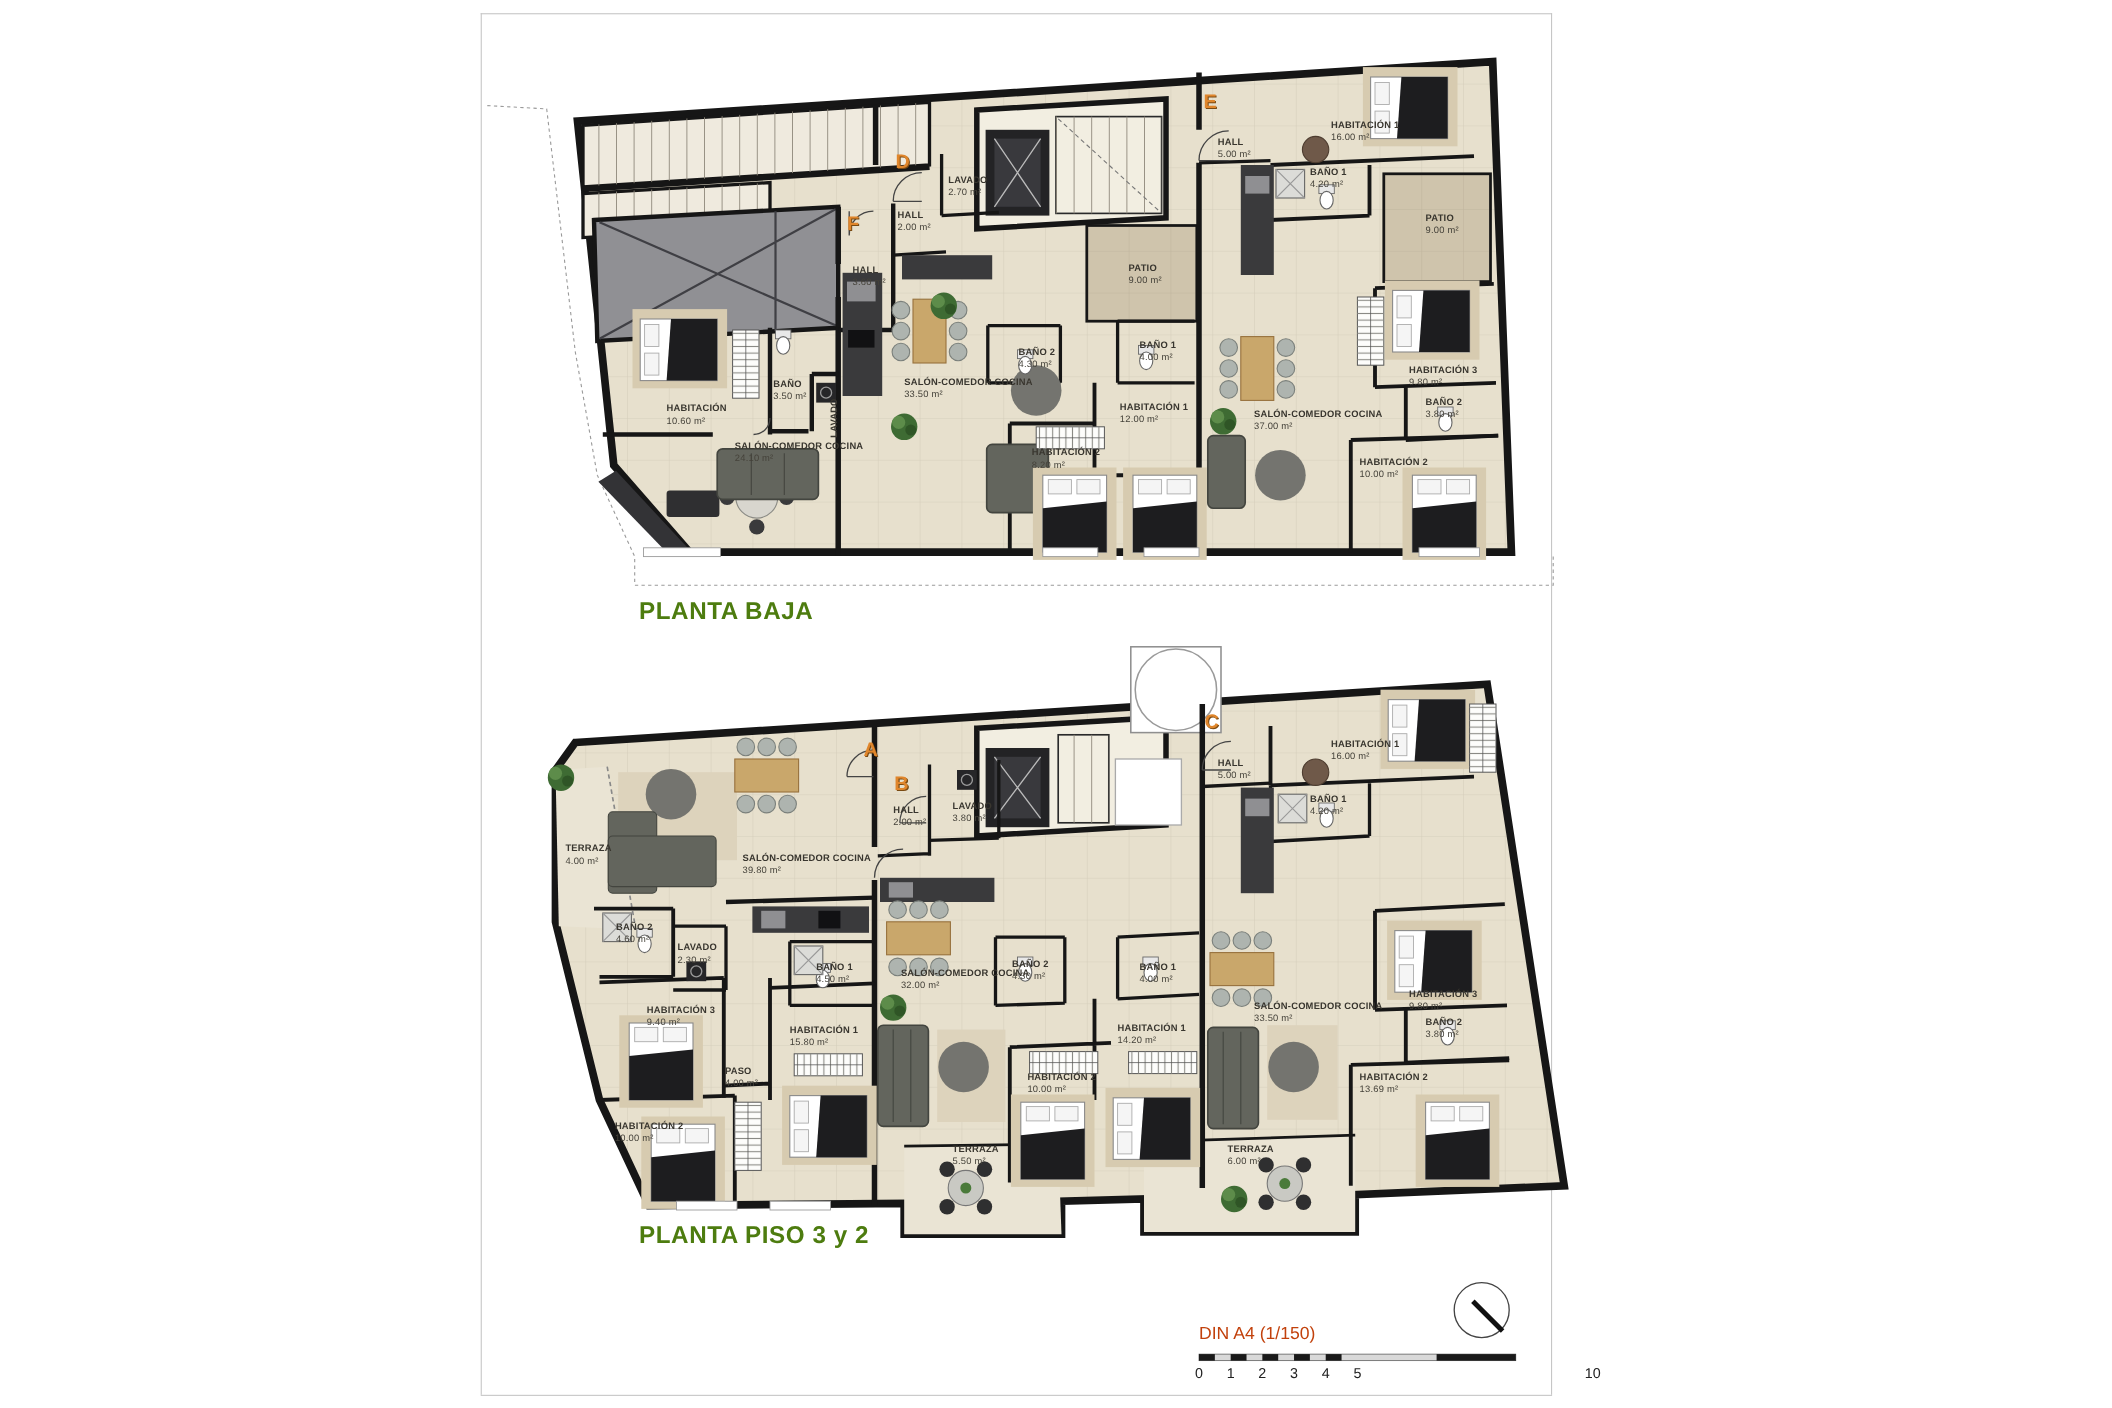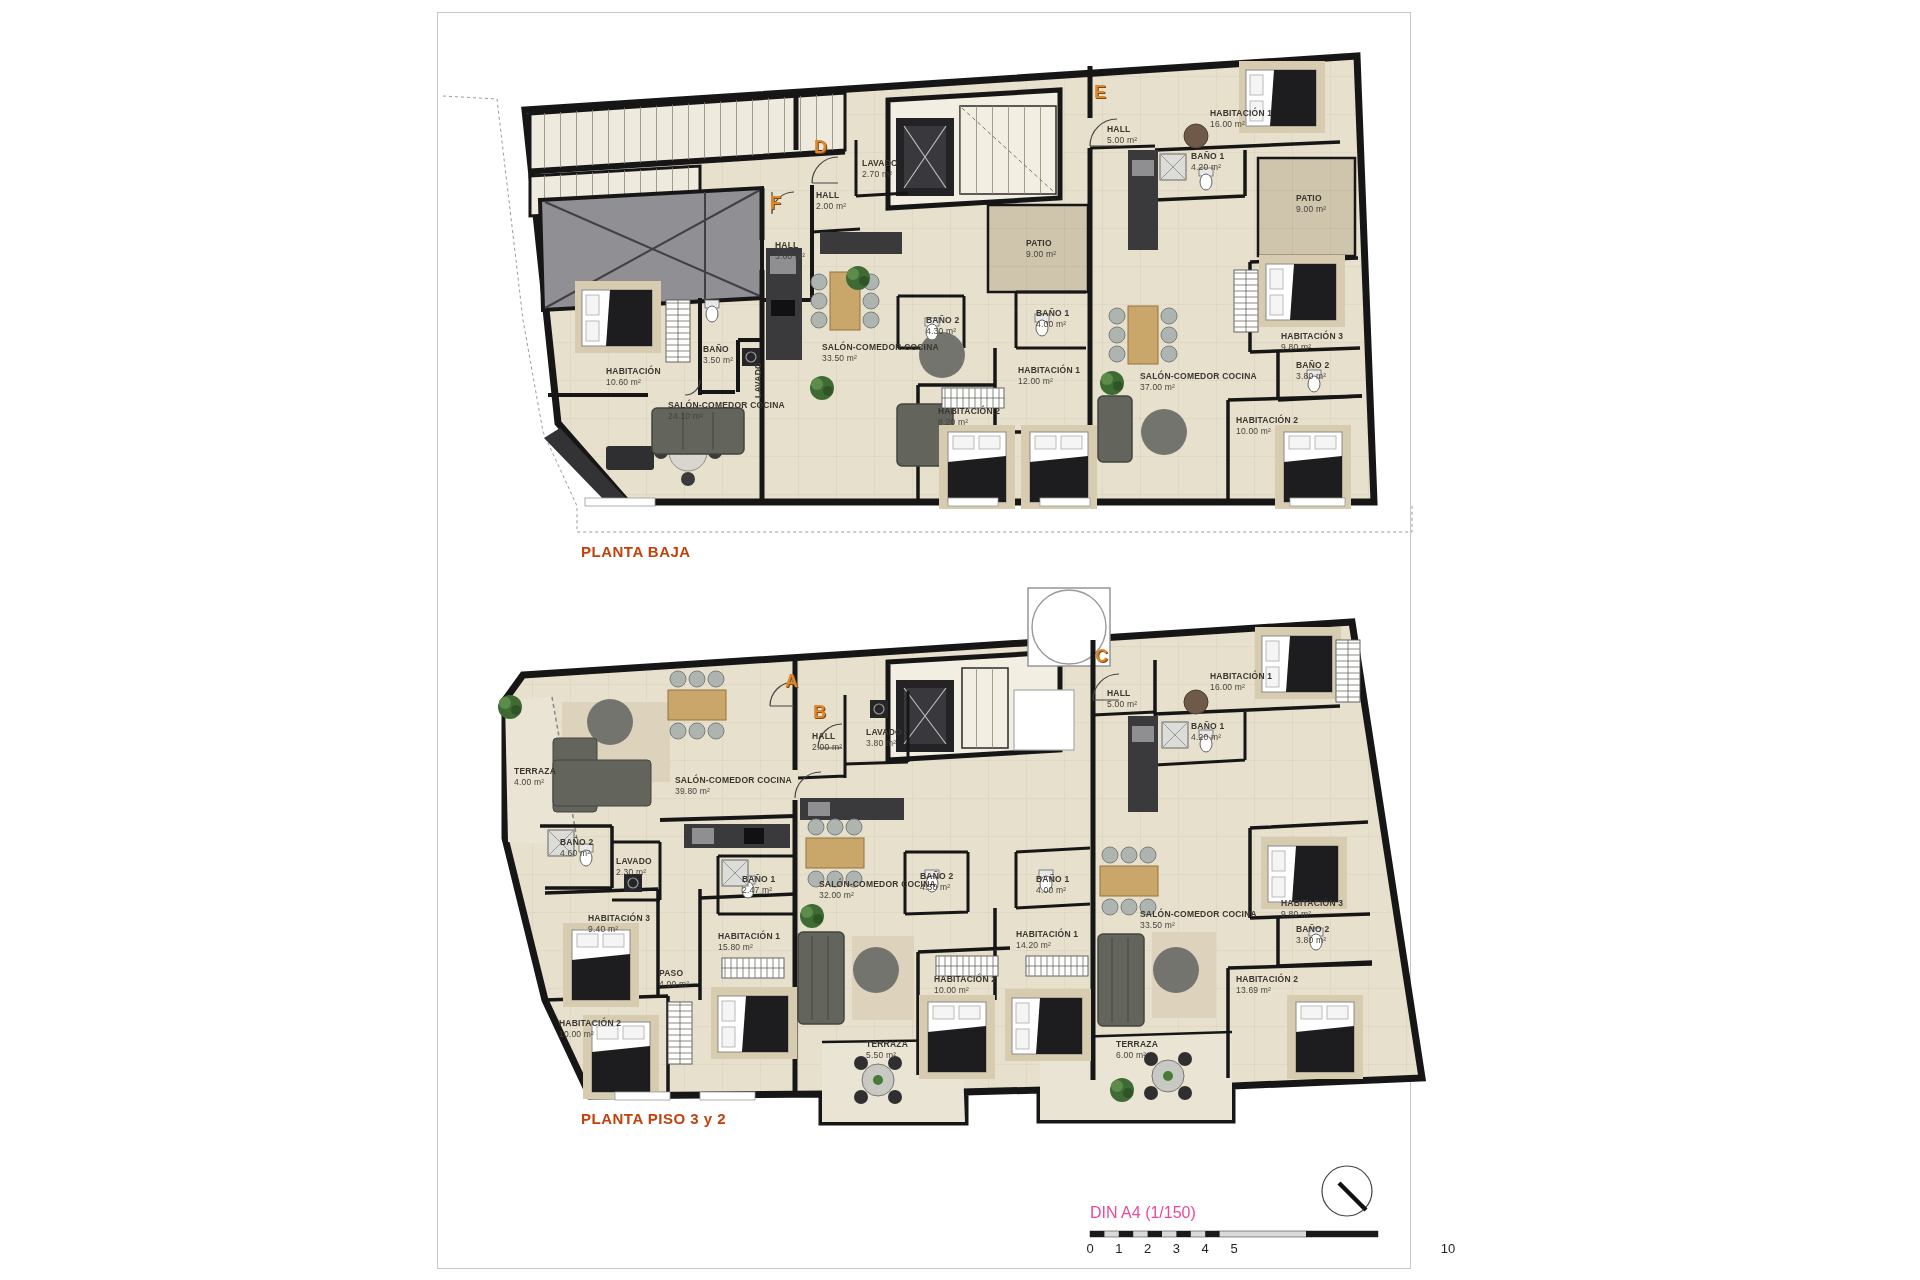--- a/index.html
+++ b/index.html
@@ -11,24 +11,24 @@
   #pl-top{left:437px;top:12px;width:974px;height:1px;}
   #pl-bottom{left:437px;top:1268px;width:974px;height:1px;}
   svg{position:absolute;left:0;top:0;}
   #labels{position:absolute;left:0;top:0;width:1920px;height:1280px;}
   .room-label{position:absolute;font-size:8.5px;font-weight:600;color:#39362f;
               line-height:1.25;letter-spacing:.2px;white-space:nowrap;}
   .room-label .ra{font-weight:400;color:#45423a;}
   .rot{transform:rotate(-90deg);transform-origin:0 0;}
   .unit-letter{position:absolute;font-size:18px;font-weight:800;color:#e0862c;
                text-shadow:1px 1px 0 #7a4a12;}
-  .plan-title{position:absolute;font-size:15px;font-weight:700;color:#c2410c;letter-spacing:.5px;}
+  .plan-title{position:absolute;font-size:22px;font-weight:700;color:#4d7c0f;letter-spacing:.5px;}
   #title-upper{left:581px;top:543px;}
   #title-lower{left:581px;top:1110px;}
-  #scale-title{position:absolute;left:1090px;top:1204px;font-size:16px;color:#ec4899;}
+  #scale-title{position:absolute;left:1090px;top:1204px;font-size:16px;color:#c2410c;}
   .tick{position:absolute;top:1241px;font-size:13px;color:#222;transform:translateX(-50%);}
 </style>
 </head>
 <body>
 
 <div id="canvas">
   <div class="pageline" id="pl-left"></div>
   <div class="pageline" id="pl-right"></div>
   <div class="pageline" id="pl-top"></div>
   <div class="pageline" id="pl-bottom"></div>
@@ -510,21 +510,21 @@
       <div class="room-label" style="left: 812px; top: 731px;">
         <div class="rn">HALL</div>
         <div class="ra">2.00 m²</div>
       </div>
       <div class="room-label" style="left: 866px; top: 727px;">
         <div class="rn">LAVADO</div>
         <div class="ra">3.80 m²</div>
       </div>
       <div class="room-label" style="left: 742px; top: 874px;">
         <div class="rn">BAÑO 1</div>
-        <div class="ra">2.47 m²</div>
+        <div class="ra">4.50 m²</div>
       </div>
       <div class="room-label" style="left: 819px; top: 879px;">
         <div class="rn">SALÓN-COMEDOR COCINA</div>
         <div class="ra">32.00 m²</div>
       </div>
       <div class="room-label" style="left: 920px; top: 871px;">
         <div class="rn">BAÑO 2</div>
         <div class="ra">4.30 m²</div>
       </div>
       <div class="room-label" style="left: 1036px; top: 874px;">

